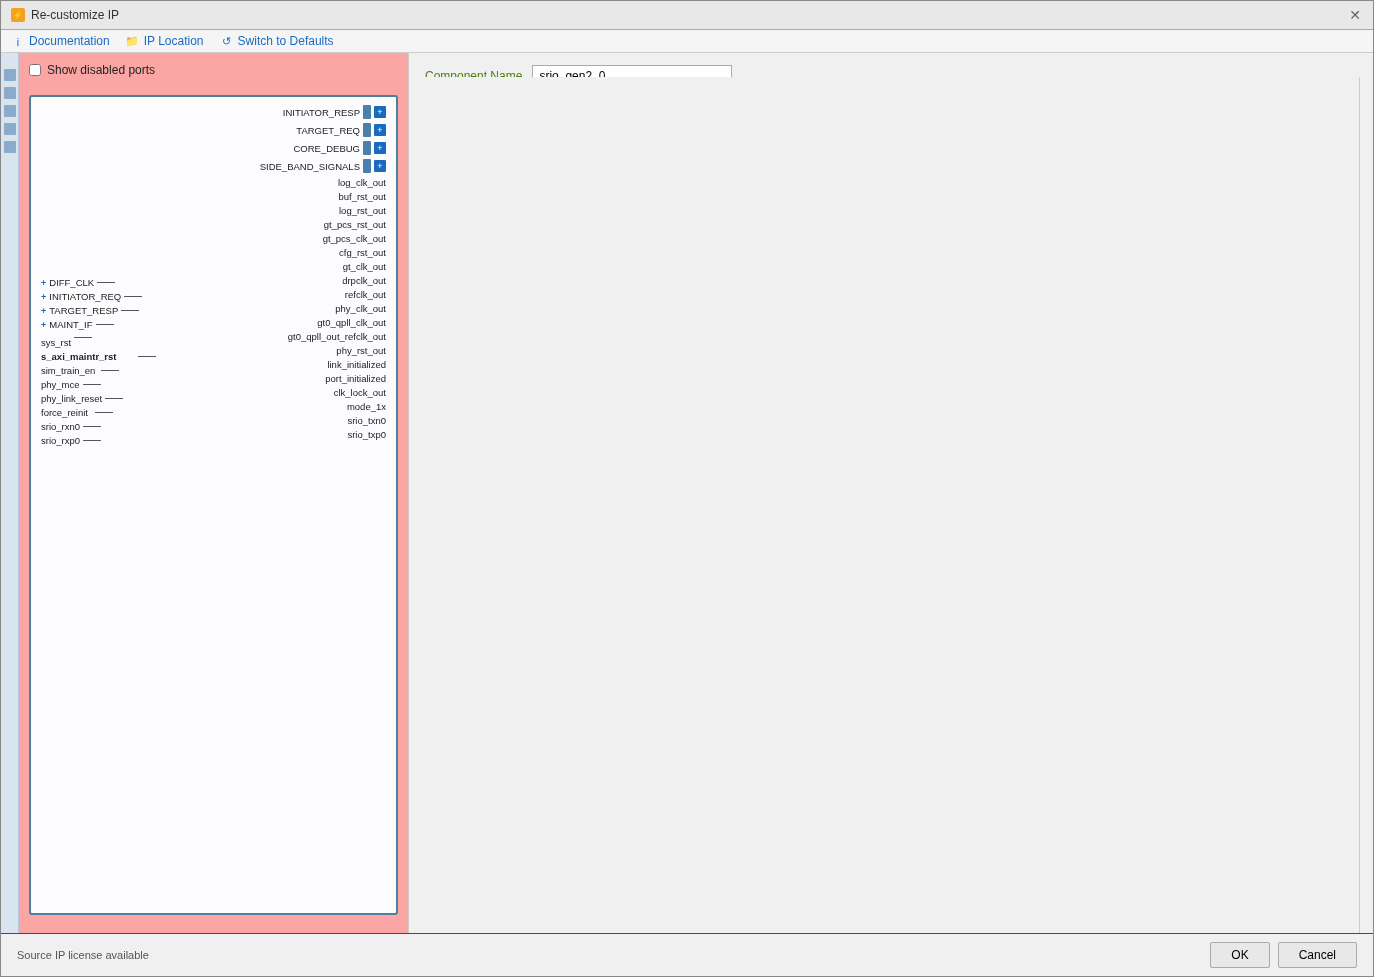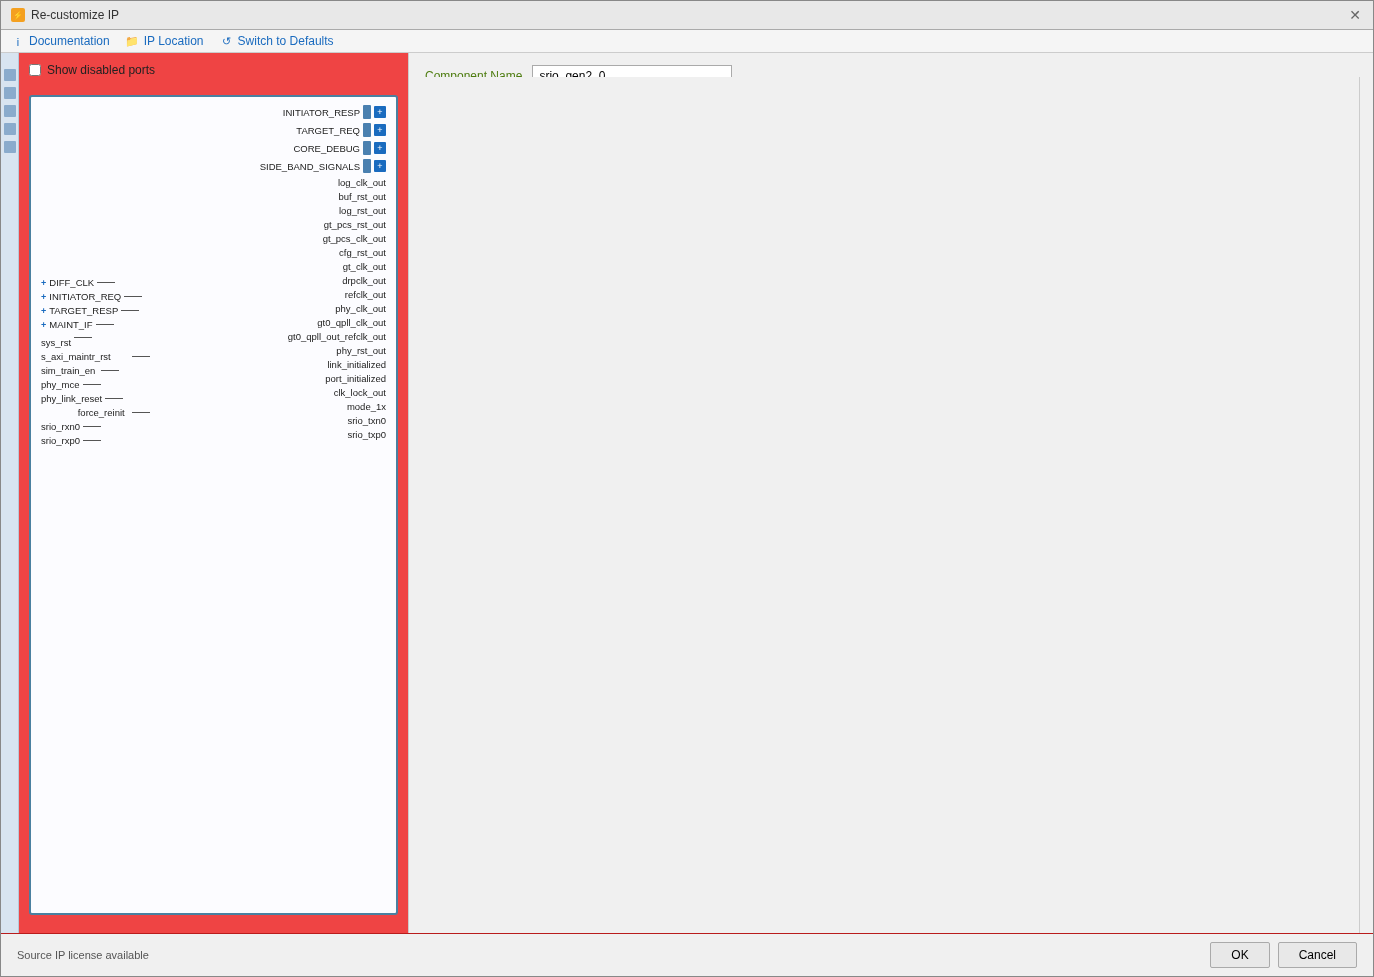--- a/index.html
+++ b/index.html
@@ -14,21 +14,21 @@
     .close-btn { width: 16px; height: 16px; cursor: pointer; color: #666; font-size: 14px; display: flex; align-items: center; justify-content: center; }
     
     .app-header { background: #fff; border-bottom: 1px solid #ccc; padding: 8px 16px; display: flex; align-items: center; gap: 10px; }
     .app-title { font-size: 16px; font-weight: bold; color: #333; margin-right: 20px; }
     
     .toolbar { background: #f5f5f5; border-bottom: 1px solid #ccc; padding: 4px 10px; display: flex; align-items: center; gap: 16px; }
     .toolbar-item { display: flex; align-items: center; gap: 4px; cursor: pointer; color: #1a6bbf; font-size: 12px; }
     .toolbar-icon { width: 14px; height: 14px; display: flex; align-items: center; justify-content: center; color: #1a6bbf; font-size: 11px; }
     
     
-    .left-panel { width: 390px; background: #ef4444; border-right: 1px solid #ccc; display: flex; flex-direction: column; padding: 10px; }
+    .left-panel { width: 390px; background: #fca5a5; border-right: 1px solid #ccc; display: flex; flex-direction: column; padding: 10px; }
     .show-disabled-ports { display: flex; align-items: center; gap: 6px; margin-bottom: 10px; }
     .show-disabled-ports input { width: 12px; height: 12px; }
     
     .component-name-row { display: flex; align-items: center; gap: 10px; margin-bottom: 12px; }
     .component-name-label { font-size: 12px; color: #4d7c0f; }
     .component-name-input { border: 1px solid #aaa; padding: 3px 6px; font-size: 12px; width: 200px; background: #fff; }
     
     .footer { background: #f0f0f0; border-top: 1px solid #b91c1c; padding: 8px 16px; display: flex; align-items: center; justify-content: space-between; }
     .footer-text { font-size: 11px; color: #555; }
     .footer-buttons { display: flex; gap: 8px; }
@@ -157,37 +157,37 @@
           </div>
           <div style="display:flex; align-items:center; gap:3px;">
             <span style="font-size:9px;color:#1a6bbf;cursor:pointer;font-weight:bold;">+</span>
             <span class="sig-text">MAINT_IF</span>
             <div style="width:18px;height:1px;background:#555;"></div>
           </div>
           <div style="display:flex; align-items:flex-start; gap:3px; margin-top:4px;">
             <span class="sig-text">sys_rst</span>
             <div style="width:18px;height:1px;background:#555;"></div>
           </div>
-          <div style="display:flex; align-items:center; gap:21px;">
+          <div style="display:flex; align-items:center; gap:21px;font-weight:bold;">
             <span class="sig-text">s_axi_maintr_rst</span>
             <div style="width:18px;height:1px;background:#555;"></div>
           </div>
           <div style="display:flex; align-items:center; gap:6px;">
             <span class="sig-text">sim_train_en</span>
             <div style="width:18px;height:1px;background:#555;"></div>
           </div>
           <div style="display:flex; align-items:center; gap:3px;">
             <span class="sig-text">phy_mce</span>
             <div style="width:18px;height:1px;background:#555;"></div>
           </div>
           <div style="display:flex; align-items:center; gap:3px;">
             <span class="sig-text">phy_link_reset</span>
             <div style="width:18px;height:1px;background:#555;"></div>
           </div>
-          <div style="display:flex; align-items:center; gap:7px;justify-content:flex-end;">
+          <div style="display:flex; align-items:center; gap:7px;">
             <span class="sig-text">force_reinit</span>
             <div style="width:18px;height:1px;background:#555;"></div>
           </div>
           <div style="display:flex; align-items:center; gap:3px;">
             <span class="sig-text">srio_rxn0</span>
             <div style="width:18px;height:1px;background:#555;"></div>
           </div>
           <div style="display:flex; align-items:center; gap:3px;">
             <span class="sig-text">srio_rxp0</span>
             <div style="width:18px;height:1px;background:#555;"></div>

